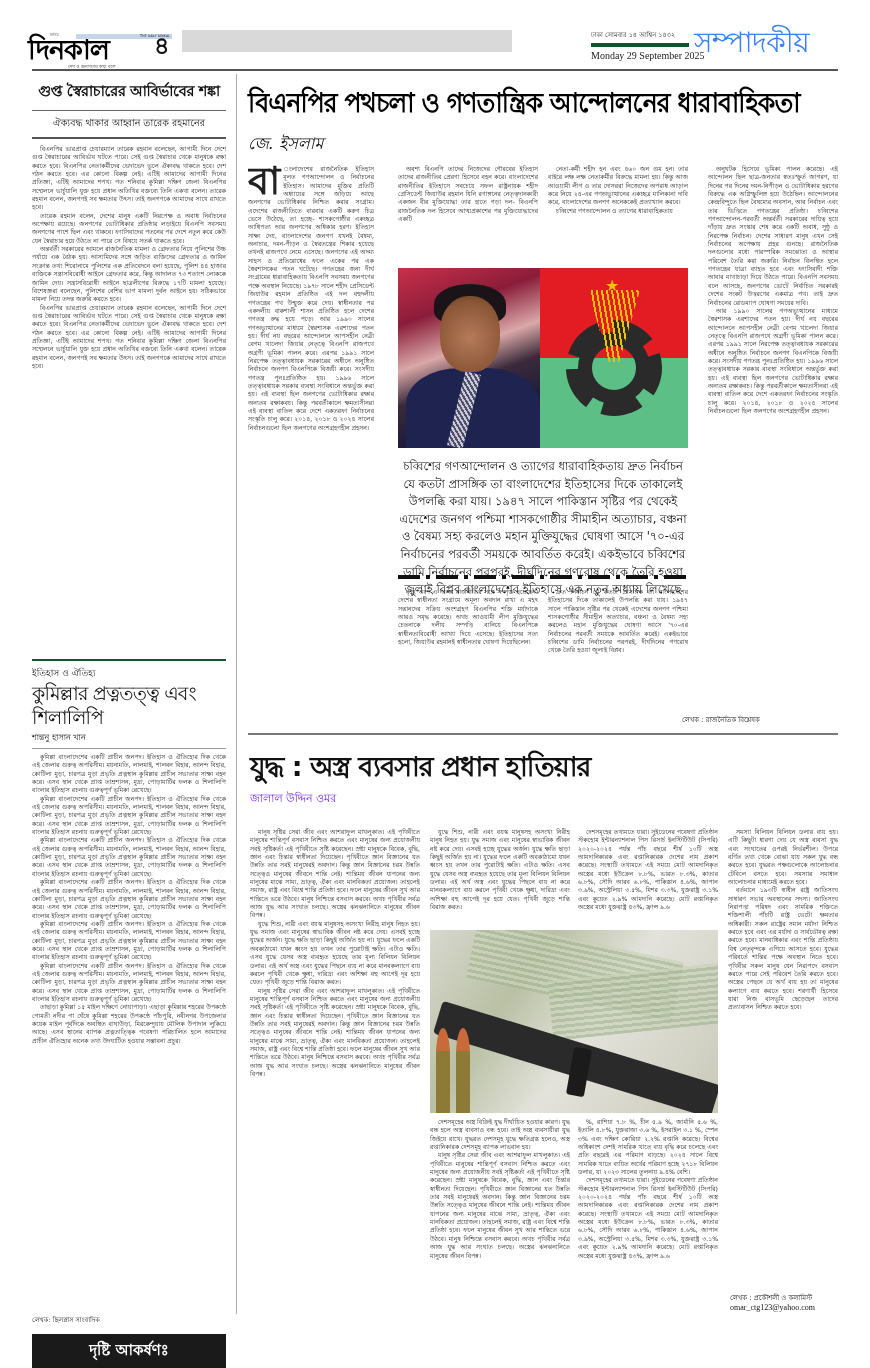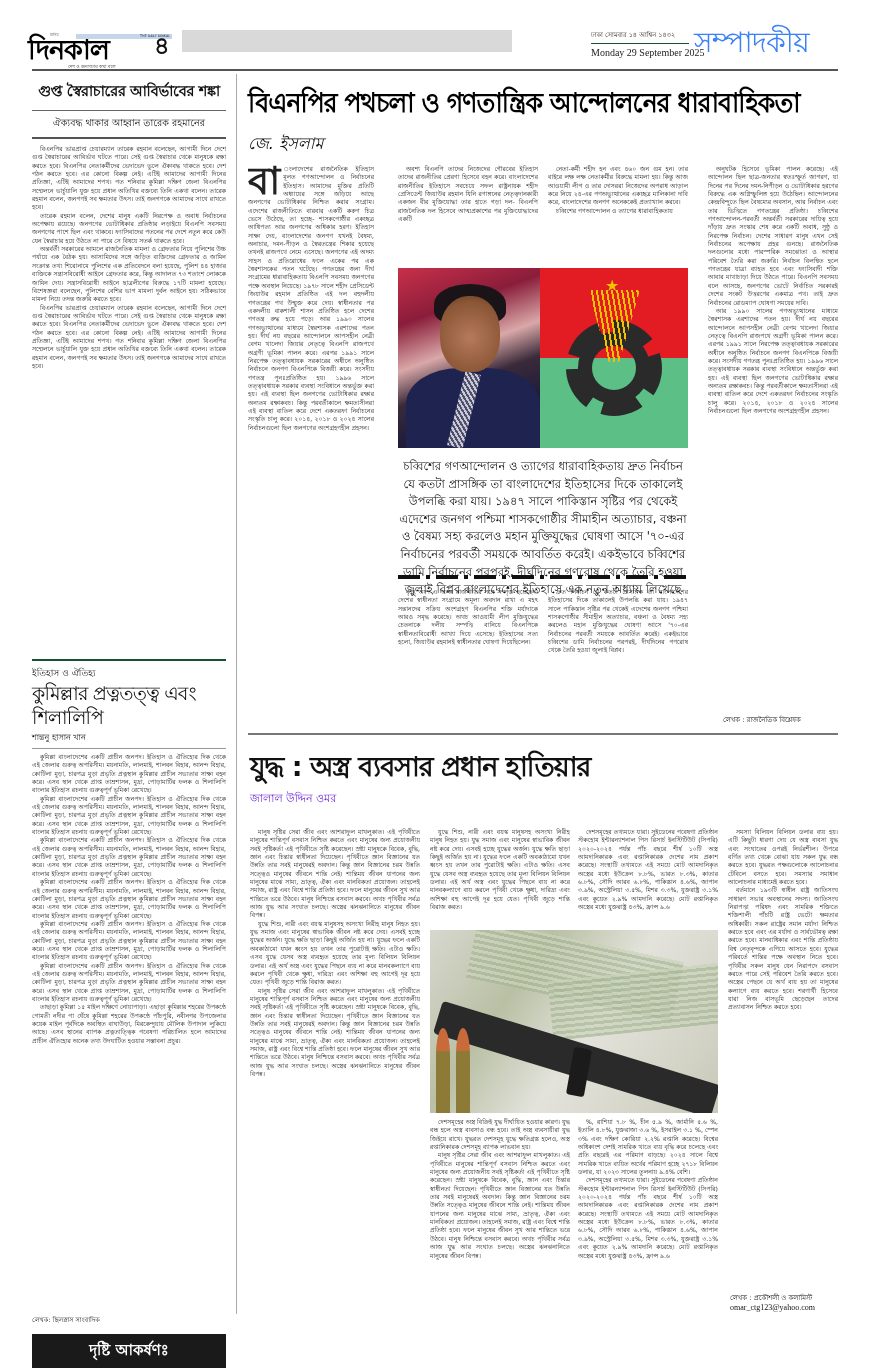--- a/index.html
+++ b/index.html
@@ -11,21 +11,21 @@
   .logo { position: absolute; left: 28px; top: 2px; width: 120px; height: 40px; }
   .logo .tag-small { position: absolute; left: 22px; top: 3px; font-size: 3.5px; color: #333; }
   .logo .tag-en { position: absolute; left: 48px; top: 4px; width: 96px; height: 5px; background: #c7d5ea;
                   font-size: 3.3px; color: #234; text-align: right; padding-right: 2px; line-height: 5px; }
   .logo .name { position: absolute; left: 0; top: 4px; font-family: "DejaVu Sans", sans-serif; font-weight: bold;
                 font-size: 27px; letter-spacing: -1px; color: #000; line-height: 32px; }
   .logo .slogan { position: absolute; left: 40px; top: 34px; font-size: 4.5px; color: #333; }
   .page-num { position: absolute; left: 154px; top: 4px; font-size: 24px; font-weight: bold; line-height: 28px; }
   .gray-band { position: absolute; left: 182px; top: 2px; width: 330px; height: 22px; background: #d9d9d9; }
   .dateline { position: absolute; left: 591px; top: 2px; width: 98px; }
-  .date-bn { font-size: 6.5px; color: #222; border-bottom: 1px solid #14532d; padding-bottom: 2px; white-space: nowrap; }
+  .date-bn { font-size: 6.5px; color: #222; border-bottom: 4px solid #14532d; padding-bottom: 2px; white-space: nowrap; }
   .date-en { font-size: 10px; color: #222; padding-top: 3px; white-space: nowrap; font-family: "Liberation Serif", serif; }
   .section-title { position: absolute; left: 694px; top: -2px; font-size: 28px; font-weight: normal; color: #3b82f6; line-height: 34px; letter-spacing: -0.5px; }
   .rule-top { position: absolute; left: 32px; top: 69px; width: 806px; height: 2px; background: #555; }
 
   
   .leftcol { position: absolute; left: 32px; top: 74px; width: 194px; }
   .vrule { position: absolute; left: 236px; top: 74px; width: 1px; height: 1240px; background: #aaa; }
   .l-head { font-size: 14.5px; font-weight: bold; text-align: center; padding: 6px 0 6px; border-bottom: 1px solid #666; letter-spacing: -0.4px; }
   .l-sub { font-size: 9.5px; text-align: center; padding: 5px 0 6px; border-bottom: 2px solid #555; }
   .body-text { font-size: 6.1px; line-height: 8.35px; text-align: justify; color: #222; }
@@ -55,21 +55,21 @@
   .photo-flag .gear { position: absolute; left: 26px; top: 52px; width: 96px; height: 96px; border-radius: 50%;
       border: 18px dashed #2a2a2a; }
   .photo-flag .gear-inner { position: absolute; left: 38px; top: 64px; width: 72px; height: 72px; border-radius: 50%; border: 14px solid #2a2a2a; }
   .photo-flag .star { position: absolute; left: 65px; top: 8px; color: #f2c200; font-size: 16px; }
   .photo-flag .wheat { position: absolute; left: 48px; top: 22px; width: 52px; height: 72px;
       background: repeating-linear-gradient(80deg, #f2c200 0 2px, transparent 2px 5px); clip-path: polygon(0 0,100% 0,60% 100%,40% 100%); }
   .a1-pull { position: absolute; left: 398px; top: 458px; width: 290px; font-size: 11.5px; line-height: 17.6px; text-align: center; color: #111; }
   .dash-rule { position: absolute; left: 398px; top: 575px; width: 290px; height: 4px;
       background: repeating-linear-gradient(90deg, #111 0 22px, transparent 22px 28px, #111 28px 32px, transparent 32px 38px); }
   .a1-lower { position: absolute; top: 588px; width: 140px; height: 120px; overflow: hidden; }
-  .a1-writer { position: absolute; left: 723px; top: 714px; font-size: 6.8px; }
+  .a1-writer { position: absolute; left: 682px; top: 714px; font-size: 6.8px; }
   .rule-mid { position: absolute; left: 248px; top: 733px; width: 590px; height: 2px; background: #777; }
 
   
   .a2-title { position: absolute; left: 250px; top: 750px; font-size: 27px; font-weight: bold; letter-spacing: -1px; white-space: nowrap; line-height: 34px; }
   .a2-author { position: absolute; left: 250px; top: 790px; font-size: 11px; color: #6d28d9; }
   .a2-col { position: absolute; width: 122px; }
   .a2-photo { position: absolute; left: 430px; top: 930px; width: 288px; height: 183px; overflow: hidden;
       background: linear-gradient(125deg, #d8d8cf 0%, #b9c0a4 30%, #e3e3dc 55%, #c9c9b9 100%); }
   .a2-photo .bill { position: absolute; width: 210px; height: 60px; background: repeating-linear-gradient(0deg,#a7b596 0 3px,#c9d3b8 3px 6px); opacity: 0.7; }
   .a2-photo .rifle { position: absolute; left: 8px; top: 70px; width: 290px; height: 34px; background: #2a2a2a; transform: rotate(17deg); transform-origin: left; border-radius: 4px; }

